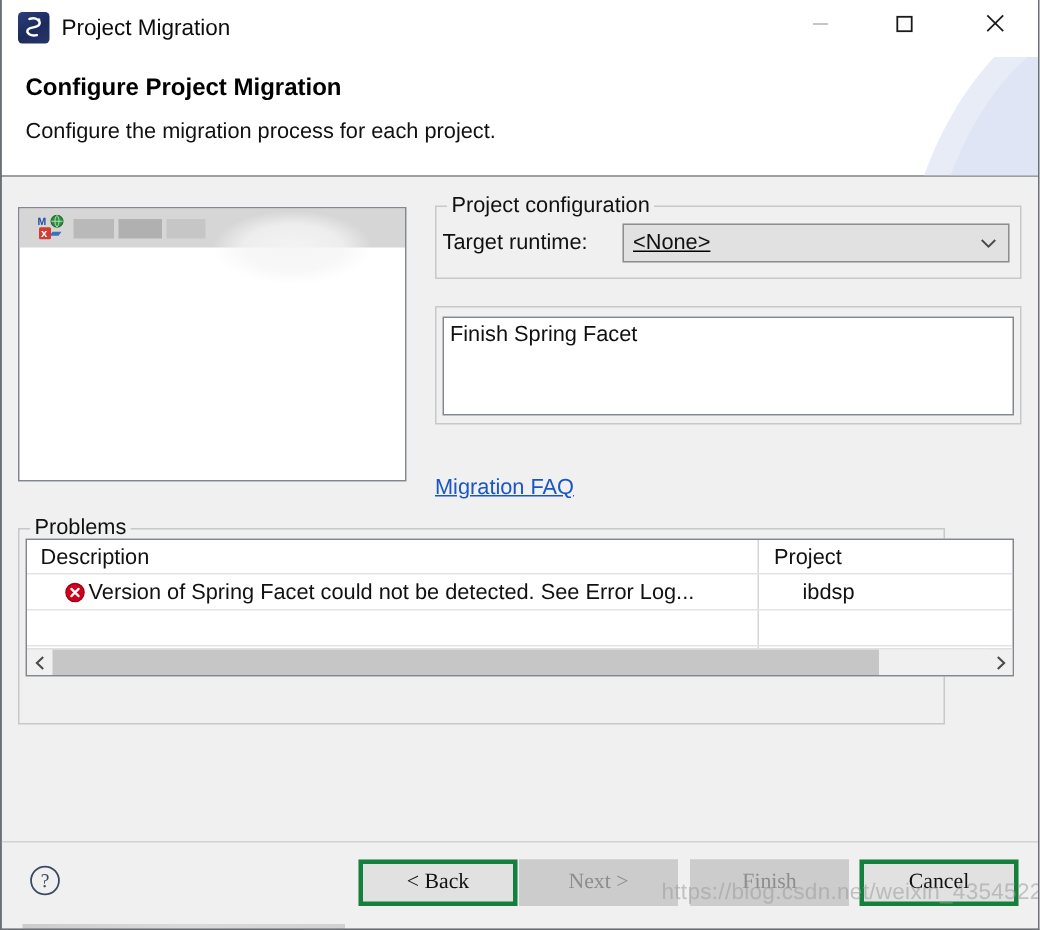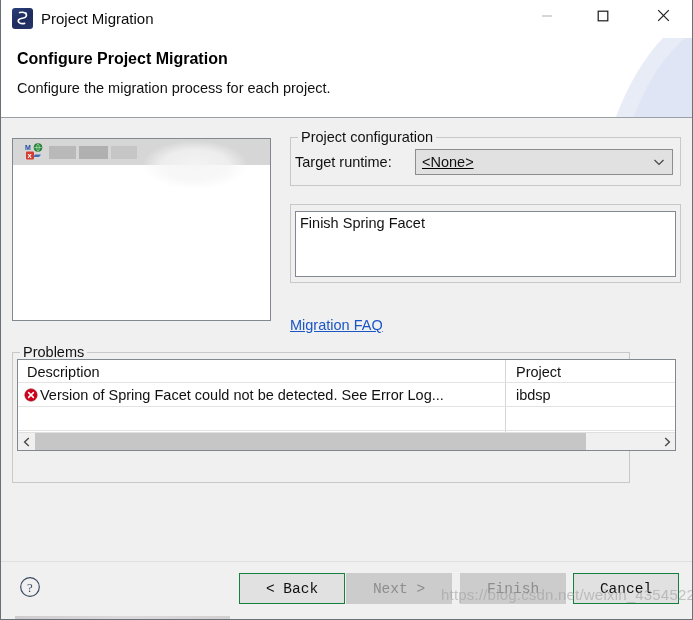--- a/index.html
+++ b/index.html
@@ -239,21 +239,21 @@
     background: #d6d6d6;
   }
   .tbl-head-row, .tbl-row {
     position: absolute;
     left: 0;
     width: 657px;
     height: 23px;
     display: flex;
   }
   .tbl-head-row { top: 0; }
-  .tbl-row.r1 { top: 23px; }
+  .tbl-row.r1 { top: 23px; padding-left: 19px; }
   .tbl-sep {
     position: absolute;
     left: 0;
     width: 657px;
     height: 1px;
     background: #e3e3e3;
   }
   .cell-desc {
     width: 487px;
     display: flex;
@@ -322,27 +322,27 @@
   }
   #help-btn {
     position: absolute;
     left: 18px; top: 14px;
     width: 22px; height: 22px;
   }
   .dlg-btn {
     position: absolute;
     top: 11px;
     height: 31px;
-    font-family: Liberation Mono, monospace;
+    font-family: Liberation Serif, serif;
     font-size: 14.5px;
     box-sizing: border-box;
     display: flex;
     align-items: center;
     justify-content: center;
-    border: 1px solid #15803d;
+    border: 3px solid #15803d;
     background: #e1e1e1;
     color: #111111;
   }
   .dlg-btn.disabled {
     background: #cccccc;
     border-color: #cccccc;
     color: #8d8d8d;
   }
   #btn-back   { left: 238px; width: 106px; }
   #btn-next   { left: 345px; width: 106px; }

